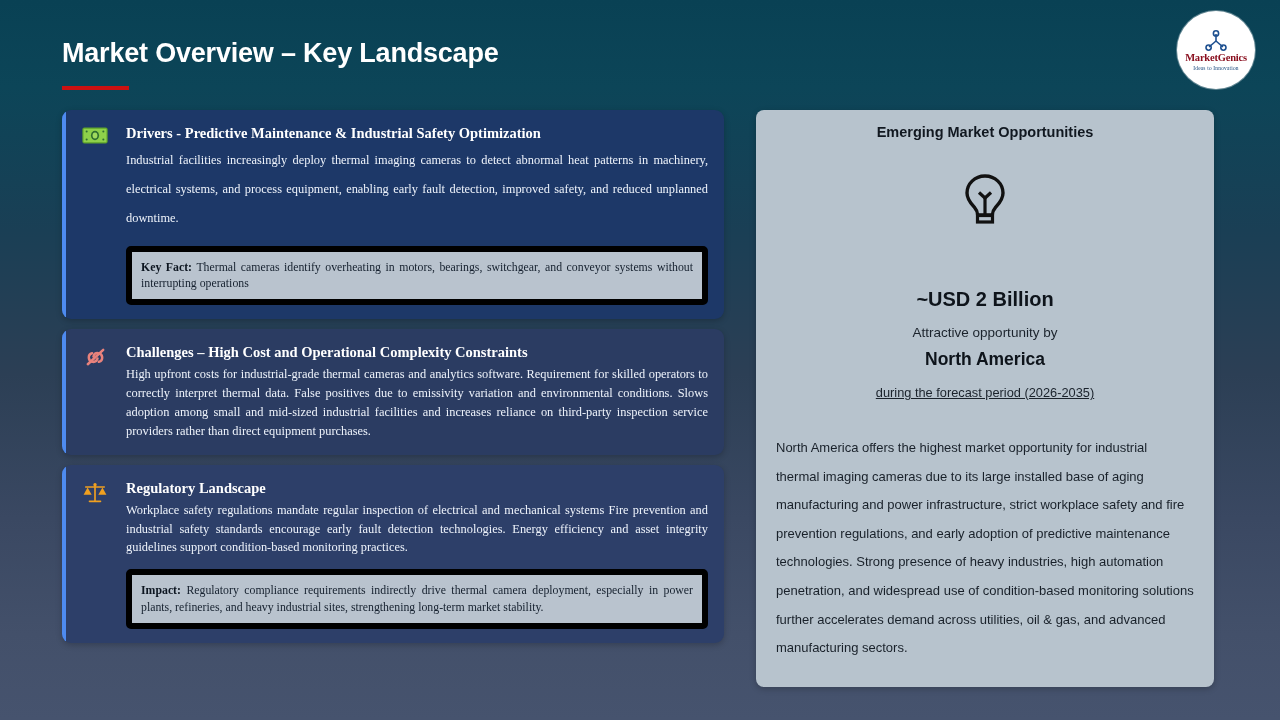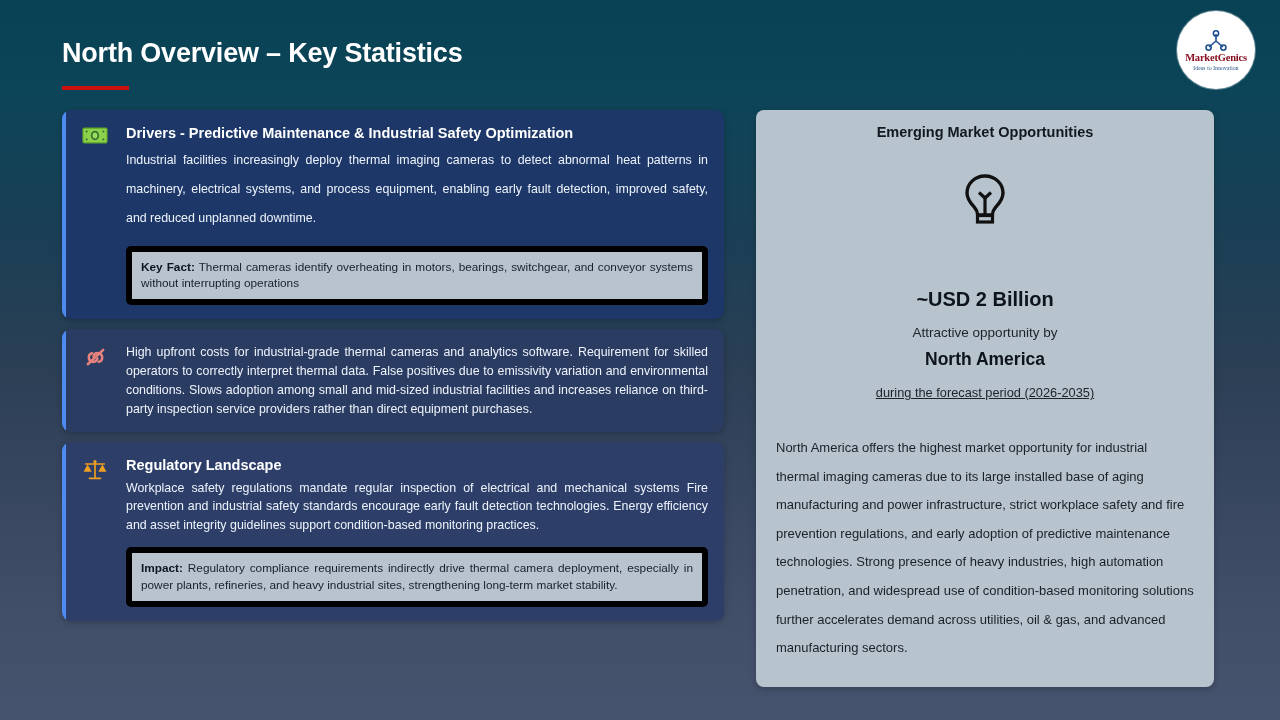--- a/index.html
+++ b/index.html
@@ -51,20 +51,21 @@
   
   .left-col {
     position:absolute; left:62px; top:110px; width:662px;
   }
   .card {
     position:relative; border-radius:9px; overflow:hidden;
     background:#1f3a6b;
     padding:14px 16px 14px 20px;
     margin-bottom:10px;
     box-shadow:0 2px 6px rgba(0,0,0,.22);
+    font-family:Liberation Serif, serif;
   }
   .card::before {
     content:""; position:absolute; left:0; top:0; bottom:0; width:4px;
     background:#4e8bf0;
   }
   .card.drivers   { background:#1d3868; }
   .card.challenge { background:#2b3c62; }
   .card.regulate  { background:#2d3f69; }
 
   .card-row { display:flex; align-items:flex-start; }
@@ -109,21 +110,21 @@
   .rp-region { margin-top:9px; font-size:17.5px; font-weight:bold; color:#0e141b; }
   .rp-period { margin-top:15px; font-size:12.8px; color:#1b232c;text-decoration:underline; }
   .rp-desc {
     margin-top:34px; font-size:13px; color:#19212a;
     line-height:2.2; text-align:left; padding:0 2px;
   }
 </style>
 </head>
 <body>
 
-<div class="slide-title">North Overview – Key Statistics</div>
+<div class="slide-title">Market Overview – Key Landscape</div>
 <div class="title-rule"></div>
 
 <div class="logo-badge">
   <span class="mark">
     <svg viewBox="0 0 26 22" width="26" height="22">
       <line x1="13" y1="4" x2="13" y2="11" stroke="#1d4f8f" stroke-width="1.6"></line>
       <line x1="13" y1="11" x2="6" y2="17" stroke="#1d4f8f" stroke-width="1.6"></line>
       <line x1="13" y1="11" x2="20" y2="17" stroke="#1d4f8f" stroke-width="1.6"></line>
       <circle cx="13" cy="3.4" r="2.6" fill="none" stroke="#1d4f8f" stroke-width="1.6"></circle>
       <circle cx="5.6" cy="17.6" r="2.6" fill="none" stroke="#1d4f8f" stroke-width="1.6"></circle>
@@ -165,20 +166,21 @@
       <div class="card-icon">
         <svg viewBox="0 0 28 26" width="27" height="25">
           <g fill="none" stroke="#e8827c" stroke-width="2.6" stroke-linecap="round">
             <path d="M10.5 8.5 a4.6 4.6 0 1 0 5.6 5.6"></path>
             <path d="M17.5 17.5 a4.6 4.6 0 1 0 -5.6 -5.6"></path>
             <path d="M6 20 L22 5"></path>
           </g>
         </svg>
       </div>
       <div class="card-body">
+        <div class="card-title">Challenges – High Cost and Operational Complexity Constraints</div>
         <div class="card-text">High upfront costs for industrial-grade thermal cameras and analytics software. Requirement for skilled operators to correctly interpret thermal data. False positives due to emissivity variation and environmental conditions. Slows adoption among small and mid-sized industrial facilities and increases reliance on third-party inspection service providers rather than direct equipment purchases.</div>
       </div>
     </div>
   </div>
 
   <div class="card regulate">
     <div class="card-row">
       <div class="card-icon">
         <svg viewBox="0 0 28 26" width="26" height="24">
           <g stroke="#f0a020" stroke-width="1.8" fill="none" stroke-linecap="round">

